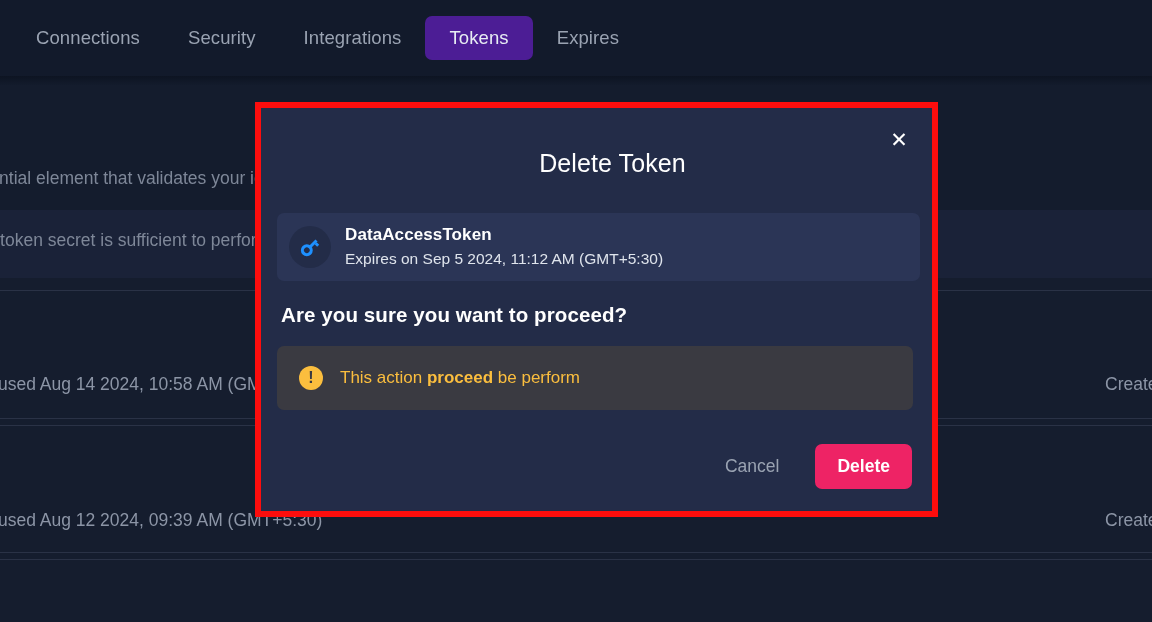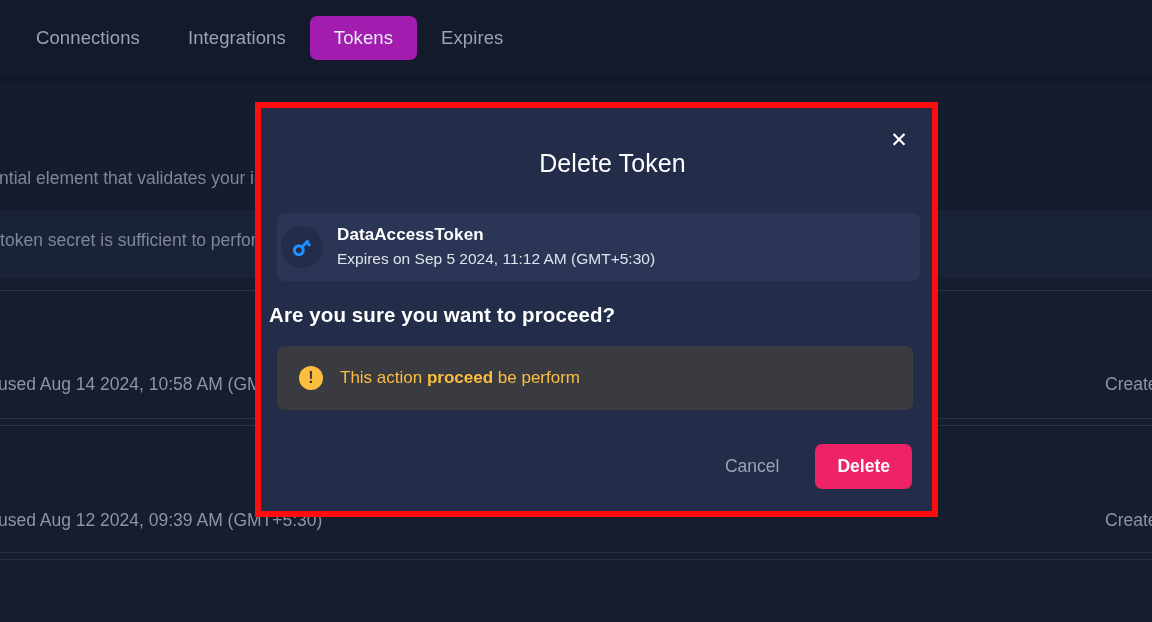--- a/index.html
+++ b/index.html
@@ -29,21 +29,21 @@
     color: #9aa3b2;
     font-size: 18.5px;
     letter-spacing: 0.1px;
     padding: 11px 24px;
     border-radius: 7px;
     white-space: nowrap;
     cursor: pointer;
     line-height: 1.15;
   }
   .tab.active {
-    background: #a21caf;
+    background: #4c1d95;
     color: #e7ecf3;
   }
   .tabbar-shadow {
     position: absolute;
     left: 0; top: 76px;
     width: 1152px; height: 9px;
     background: linear-gradient(to bottom, #0d1422, #131b2c);
   }
 
   
@@ -148,21 +148,21 @@
   }
 
   .token-card {
     position: absolute;
     left: 16px; top: 105px;
     width: 643px; height: 68px;
     background: #2b3556;
     border-radius: 7px;
     display: flex;
     align-items: center;
-    padding-left: 4px;
+    padding-left: 12px;
   }
   .token-avatar {
     width: 42px; height: 42px;
     border-radius: 50%;
     background: #232c48;
     display: flex;
     align-items: center;
     justify-content: center;
     flex: 0 0 auto;
   }
@@ -176,21 +176,21 @@
   }
   .token-expiry {
     color: #dfe4ec;
     font-size: 15.5px;
     line-height: 1.4;
     margin-top: 2px;
   }
 
   .confirm-q {
     position: absolute;
-    left: 8px; top: 195px;
+    left: 20px; top: 195px;
     color: #ffffff;
     font-size: 20.5px;
     font-weight: bold;
     letter-spacing: 0.1px;
   }
 
   .warn-box {
     position: absolute;
     left: 16px; top: 238px;
     width: 636px; height: 64px;
@@ -250,20 +250,21 @@
     font-family: "Liberation Sans", sans-serif;
   }
 </style>
 </head>
 <body>
 
 <div id="root">
 
   <div class="tabbar">
     <div class="tab">Connections</div>
+    <div class="tab">Security</div>
     <div class="tab">Integrations</div>
     <div class="tab active">Tokens</div>
     <div class="tab">Expires</div>
   </div>
   <div class="tabbar-shadow"></div>
 
   <div class="page-body">
 
     <div class="banner">
       <div class="banner-text">A token is a credential element that validates your identity for programmatic access</div>

